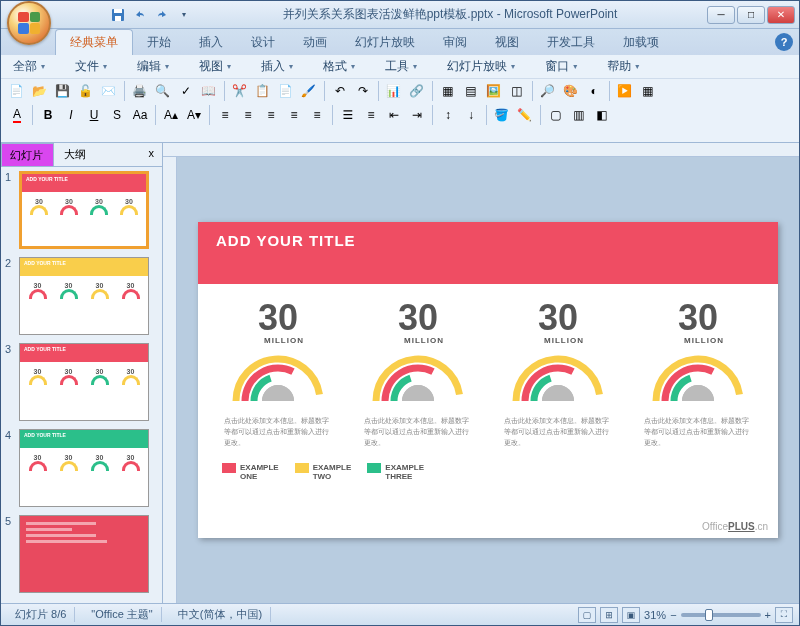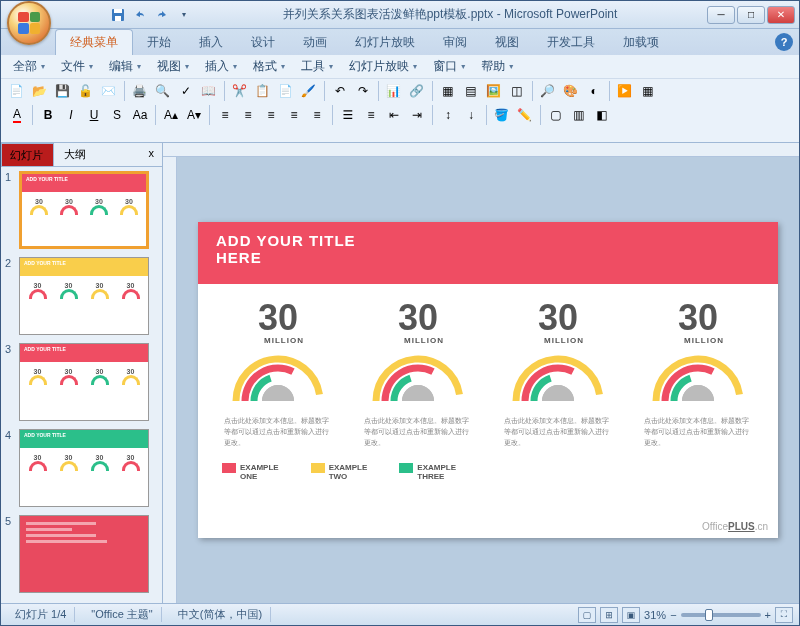--- a/index.html
+++ b/index.html
@@ -12,32 +12,32 @@
 .qat{display:flex;gap:4px;margin-left:54px;align-items:center;}
 .qat-btn{width:18px;height:18px;display:flex;align-items:center;justify-content:center;cursor:pointer;}
 .title-text{flex:1;text-align:center;color:#3a5a7c;font-size:12px;}
 .win-controls{display:flex;gap:2px;margin-right:4px;}
 .win-btn{width:28px;height:18px;border:1px solid #8fa8c6;border-radius:3px;background:linear-gradient(#f0f6fc,#d0e0f0);display:flex;align-items:center;justify-content:center;font-size:10px;cursor:pointer;}
 .win-close{background:linear-gradient(#f08080,#d04040);color:#fff;}
 .tabs-row{height:26px;display:flex;align-items:center;padding-left:54px;background:linear-gradient(#d0e0f0,#c8d8ec);}
 .tab{padding:4px 14px;font-size:12px;color:#3a5a7c;cursor:pointer;border-top-left-radius:4px;border-top-right-radius:4px;}
 .tab.active{background:#eaf2fa;border:1px solid #9fb8d6;border-bottom:none;color:#d06020;}
 .ribbon{height:88px;background:#eaf2fa;border-bottom:1px solid #9fb8d6;display:flex;flex-direction:column;}
-.menu-row{height:24px;display:flex;align-items:center;gap:4px;padding:2px 6px;border-bottom:1px solid #cfdcec;}
+.menu-row{height:24px;display:flex;align-items:center;gap:18px;padding:2px 6px;border-bottom:1px solid #cfdcec;}
 .menu-item{padding:2px 6px;font-size:12px;color:#2a4a6c;cursor:pointer;display:flex;align-items:center;gap:2px;}
 .menu-item:after{content:"▾";font-size:8px;margin-left:2px;color:#5a7a9c;}
 .toolbar-row{display:flex;align-items:center;gap:3px;padding:2px 6px;}
 .tb{width:20px;height:20px;border:1px solid transparent;border-radius:2px;display:flex;align-items:center;justify-content:center;font-size:12px;cursor:pointer;}
 .sep{width:1px;height:20px;background:#b0c4de;margin:0 2px;}
 .help-icon{margin-left:auto;width:18px;height:18px;border-radius:50%;background:#3a7ac0;color:#fff;display:flex;align-items:center;justify-content:center;font-size:11px;font-weight:bold;margin-right:6px;}
 .workspace{flex:1;display:flex;background:#b8cce0;overflow:hidden;}
 .left-panel{width:162px;background:#e8f0f8;border-right:1px solid #9fb8d6;display:flex;flex-direction:column;}
 .panel-tabs{height:24px;display:flex;border-bottom:1px solid #9fb8d6;}
 .ptab{padding:4px 10px;font-size:11px;cursor:pointer;}
-.ptab.active{background:#b91c1c;border:1px solid #9fb8d6;border-bottom:none;padding-left:8px;}
+.ptab.active{background:#d946ef;border:1px solid #9fb8d6;border-bottom:none;padding-left:8px;}
 .panel-close{margin-left:auto;padding:4px 8px;cursor:pointer;font-size:11px;}
 .thumbs{flex:1;overflow-y:auto;padding:4px;}
 .thumb-item{display:flex;gap:4px;margin-bottom:8px;}
 .thumb-num{font-size:11px;color:#3a5a7c;width:10px;}
 .thumb{width:130px;height:78px;background:#fff;border:1px solid #999;cursor:pointer;position:relative;overflow:hidden;}
 .thumb.selected{border:3px solid #f0a030;}
 .thumb-header{height:18px;font-size:5px;color:#fff;padding:2px 4px;font-weight:bold;}
 .thumb-body{display:flex;justify-content:space-around;padding:6px 2px;}
 .thumb-gauge{width:24px;display:flex;flex-direction:column;align-items:center;}
 .thumb-val{font-size:7px;font-weight:bold;color:#555;}
@@ -47,21 +47,21 @@
 .main-area{flex:1;display:flex;flex-direction:column;}
 .slide-area{flex:1;display:flex;align-items:center;justify-content:center;background:#b8cce0;position:relative;}
 .slide{width:580px;height:316px;background:#fff;box-shadow:2px 2px 6px rgba(0,0,0,.3);position:relative;}
 .slide-header{height:62px;background:#ef4d63;color:#fff;padding:10px 18px;font-weight:bold;font-size:15px;letter-spacing:1px;}
 .gauges{display:flex;justify-content:space-around;padding:16px 10px 8px;}
 .gauge{width:120px;display:flex;flex-direction:column;align-items:center;}
 .gauge-num{font-size:36px;font-weight:900;color:#555;line-height:1;}
 .gauge-sub{font-size:8px;font-weight:bold;color:#555;letter-spacing:1px;margin-bottom:6px;padding-left:12px;}
 .gauge-svg{width:100px;height:56px;}
 .gauge-desc{font-size:7px;color:#888;text-align:left;line-height:1.6;margin-top:8px;padding:0 6px;}
-.legend{display:flex;gap:32px;padding:6px 24px;font-size:8px;font-weight:bold;color:#555;}
+.legend{display:flex;gap:16px;padding:6px 24px;font-size:8px;font-weight:bold;color:#555;}
 .legend-item{display:flex;align-items:flex-start;gap:4px;}
 .legend-sw{width:14px;height:10px;}
 .watermark{position:absolute;bottom:6px;right:10px;font-size:10px;color:#aaa;}
 .watermark b{color:#666;text-decoration:underline;}
 .notes{height:36px;background:#fff;border-top:1px solid #9fb8d6;padding:6px 10px;color:#888;font-size:14px;margin:0 12px 4px 12px;}
 .statusbar{height:22px;background:linear-gradient(#e8f0fa,#cfe0f0);border-top:1px solid #9fb8d6;display:flex;align-items:center;font-size:11px;color:#3a5a7c;padding:0 6px;gap:8px;}
 .status-item{border-right:1px solid #b0c4de;padding:0 8px;}
 .zoom-controls{margin-left:auto;display:flex;align-items:center;gap:4px;}
 .view-btn{width:18px;height:16px;border:1px solid #8fa8c6;background:#e0ecf8;font-size:9px;display:flex;align-items:center;justify-content:center;cursor:pointer;}
 .zoom-slider{width:80px;height:4px;background:#8fa8c6;border-radius:2px;position:relative;}
@@ -333,21 +333,20 @@
     </div>
 
     <div class="main-area">
       <div class="ruler-h"></div>
       <div style="flex:1;display:flex;">
         <div class="ruler-v"></div>
         <div class="slide-area">
           <div class="slide">
             <div class="slide-header">
               <div>ADD YOUR TITLE</div>
-              <div>HERE</div>
             </div>
             <div class="gauges" id="gauge-row">
                 <div class="gauge">
                   <div class="gauge-num">30</div>
     <div class="gauge-sub">MILLION</div>
     <svg class="gauge-svg" viewBox="0 0 100 56">
                     <path d="M 34 50 A 16 16 0 0 1 66 49.99999999999999" fill="#bbb" stroke="none"></path>
                     <path d="M 34 50 A 16 16 0 0 1 66 50 L 50 50 Z" fill="#bbb"></path>
                     <path d="M 8 50.00000000000001 A 42 42 0 0 1 91.48291030499578 43.42975246831029" stroke="#f9ce4b" stroke-width="7" fill="none" stroke-linecap="butt"></path>
                     <path d="M 17 50.00000000000001 A 33 33 0 0 1 64.98168649140504 20.59678470178386" stroke="#ef4d63" stroke-width="7" fill="none" stroke-linecap="butt"></path>
@@ -409,21 +408,21 @@
             <div class="watermark">
               <span>Office</span><b>PLUS</b><span>.cn</span>
             </div>
           </div>
         </div>
       </div>
     </div>
   </div>
 
   <div class="statusbar">
-    <div class="status-item">幻灯片 1/4</div>
+    <div class="status-item">幻灯片 8/6</div>
     <div class="status-item">"Office 主题"</div>
     <div class="status-item">中文(简体，中国)</div>
     <div class="zoom-controls">
       <div class="view-btn">▢</div>
       <div class="view-btn">⊞</div>
       <div class="view-btn">▣</div>
       <span>31%</span>
       <span>−</span>
       <div class="zoom-slider">
           <div class="zoom-thumb"></div>

